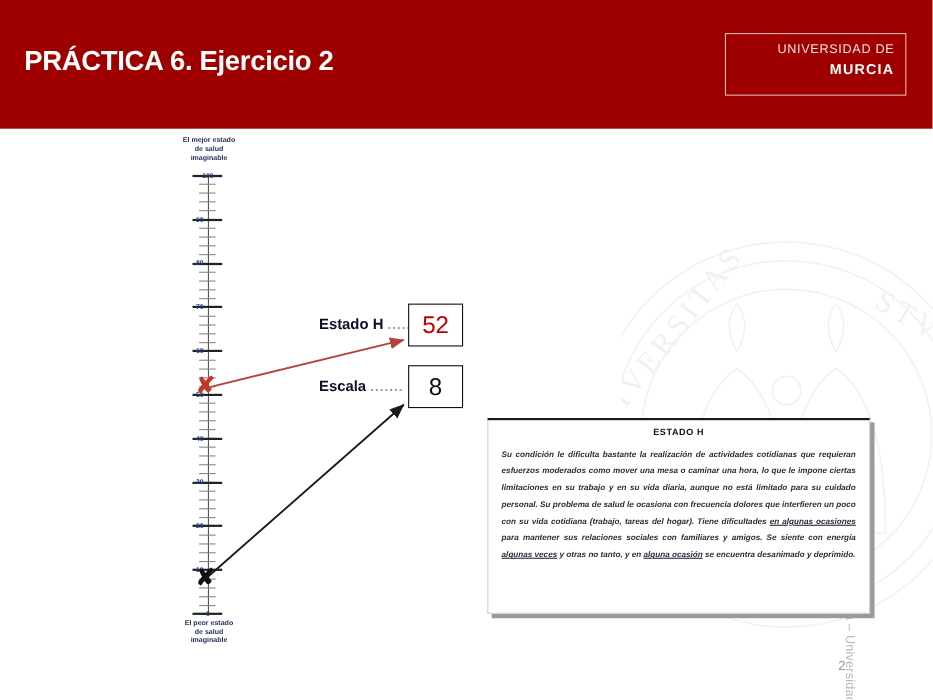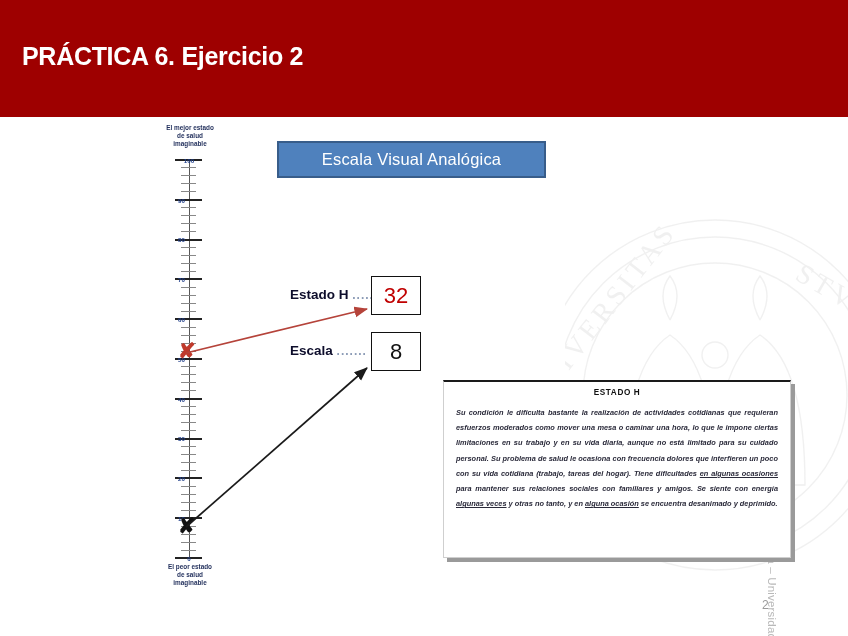--- a/index.html
+++ b/index.html
@@ -145,20 +145,24 @@
     position:absolute;left:762px;top:598px;color:#9a9a9a;font-size:12px;
   }
 </style>
 </head>
 <body>
 
 <div class="slide">
 
   <div class="header">
     <div class="header-title">PRÁCTICA 6. Ejercicio 2</div>
+    <div class="logo-box">
+      <div class="logo-l1">UNIVERSIDAD DE</div>
+      <div class="logo-l2">MURCIA</div>
+    </div>
   </div>
 
   <div class="watermark">
     <svg viewBox="0 0 300 390" xmlns="http://www.w3.org/2000/svg">
       <g fill="none" stroke="#8a8a8a" stroke-width="1.4">
         <circle cx="150" cy="210" r="175"></circle>
         <circle cx="150" cy="210" r="158"></circle>
         <circle cx="150" cy="210" r="132"></circle>
         <path d="M60 300 q0 -120 45 -150 q45 30 45 150 z"></path>
         <path d="M150 300 q0 -120 45 -150 q45 30 45 150 z"></path>
@@ -271,43 +275,40 @@
     <div class="xmark red" style="top: 216.04px;">✘</div>
     <div class="xmark blk" style="top: 391.16px;">✘</div>
 
     <div class="vas-caption vas-cap-bot">
       <div>El peor estado</div>
       <div>de salud</div>
       <div>imaginable</div>
     </div>
   </div>
 
-  <div class="title-box">
-    <span>Escala Visual Analógica</span>
-  </div>
 
   <svg class="arrows">
     <defs>
       <marker id="ah-red" markerWidth="9" markerHeight="9" refX="7.4" refY="3.2" orient="auto">
         <path d="M0,0 L8,3.2 L0,6.4 z" fill="#b5433a"></path>
       </marker>
       <marker id="ah-blk" markerWidth="9" markerHeight="9" refX="7.4" refY="3.2" orient="auto">
         <path d="M0,0 L8,3.2 L0,6.4 z" fill="#1a1a1a"></path>
       </marker>
     </defs>
     <line x1="186" y1="353" x2="367" y2="309" stroke="#b5433a" stroke-width="1.7" marker-end="url(#ah-red)"></line>
     <line x1="186" y1="527" x2="367" y2="368" stroke="#1a1a1a" stroke-width="1.7" marker-end="url(#ah-blk)"></line>
   </svg>
 
   <div class="row-label" style="left:290px;top:287px;">
     <span>Estado H</span>
     <span class="dots">.....</span>
   </div>
   <div class="val-box" id="box-estado">
-    <span>32</span>
+    <span>52</span>
   </div>
 
   <div class="row-label" style="left:290px;top:343px;">
     <span>Escala</span>
     <span class="dots">.......</span>
   </div>
   <div class="val-box" id="box-muerte">
     <span>8</span>
   </div>
 

